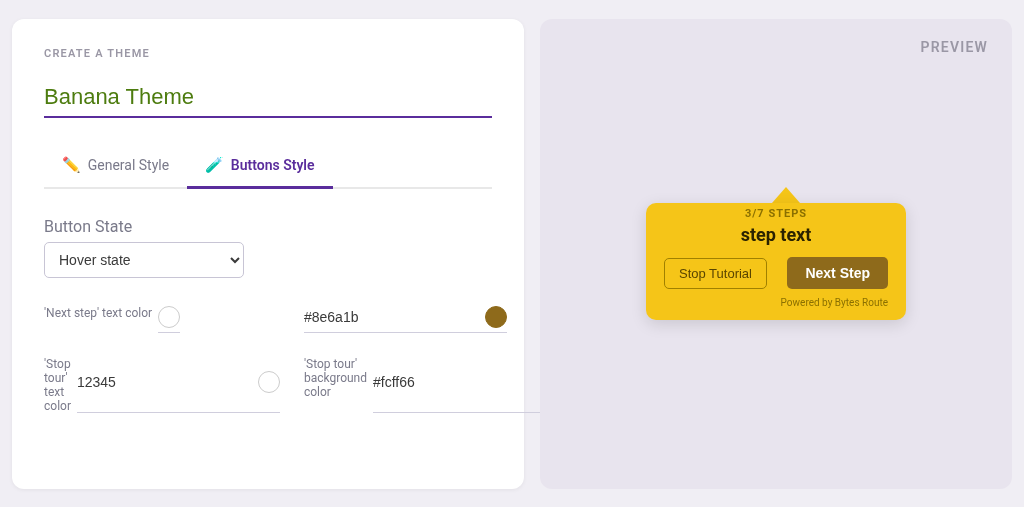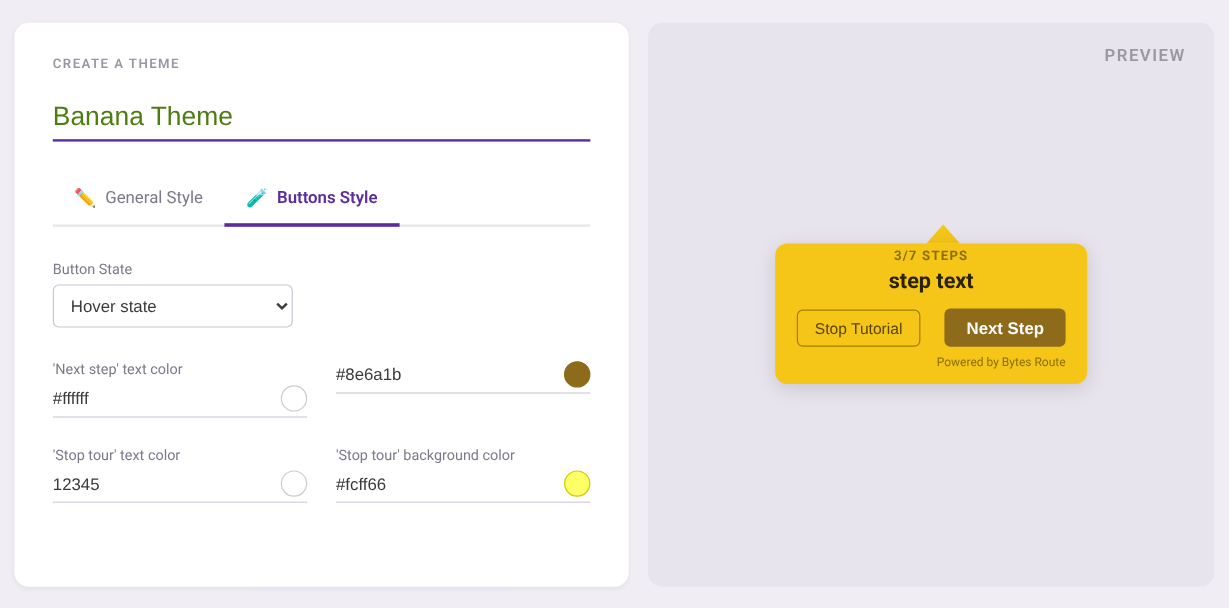--- a/index.html
+++ b/index.html
@@ -71,21 +71,20 @@
     .tab-icon {
       font-size: 15px;
     }
     .form-section {
       display: flex;
       flex-direction: column;
       gap: 20px;
     }
     .field-group {
       display: flex;
-      flex-direction: column;
       gap: 6px;
     }
     .field-label {
       font-size: 12px;
       color: #7a7a8a;
     }
     .field-row {
       display: flex;
       align-items: center;
       border-bottom: 1.5px solid #d0cedd;
@@ -112,21 +111,21 @@
       grid-template-columns: 1fr 1fr;
       gap: 24px;
     }
     .dropdown-wrap {
       display: flex;
       flex-direction: column;
       gap: 6px;
       margin-bottom: 8px;
     }
     .dropdown-label {
-      font-size: 12px;
+      font-size: 16px;
       color: #7a7a8a;
     }
     .dropdown-select {
       width: 200px;
       padding: 8px 10px;
       border: 1.5px solid #c8c5d5;
       border-radius: 5px;
       font-size: 14px;
       color: #3a3a3a;
       background: #fff;
@@ -258,21 +257,20 @@
           <option>Default state</option>
           <option>Active state</option>
         </select>
       </div>
 
       <div class="two-col">
 
         <div class="field-group">
           <label class="field-label">'Next step' text color</label>
           <div class="field-row">
-            <input class="field-input" type="text" value="#ffffff" style="">
             <div class="color-circle" style="background:#ffffff;"></div>
           </div>
         </div>
 
         <div class="field-group">
           <div class="field-row">
             <input class="field-input" type="text" value="#8e6a1b" style="">
             <div class="color-circle" style="background:#8e6a1b;border-color:#8e6a1b;"></div>
           </div>
         </div>

